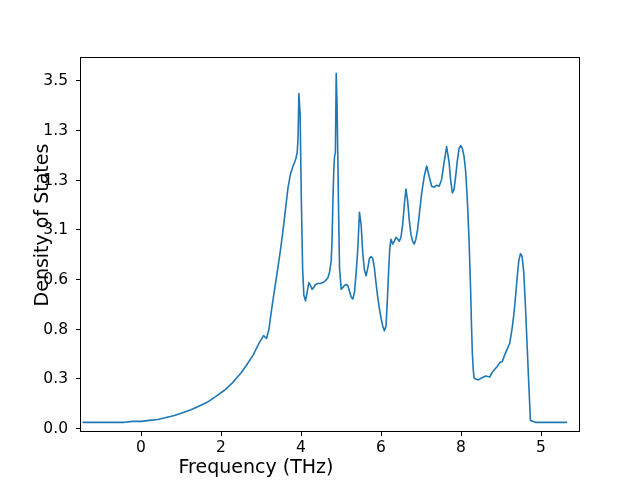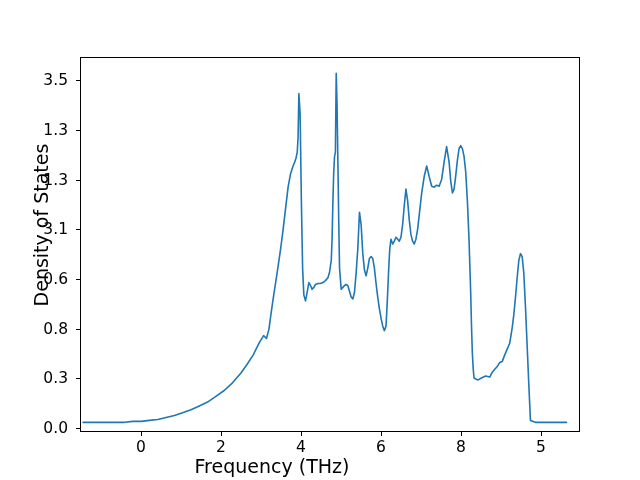--- a/index.html
+++ b/index.html
@@ -66,21 +66,20 @@
     left: 76px;
   }
   #xlabel {
     position: absolute;
     left: 0;
     width: 512px;
     top: 455px;
     text-align: center;
     font-size: 19px;
     color: #000000;
-    margin-left: 16px;
   }
   #ylabel {
     position: absolute;
     left: -147px;
     top: 214px;
     width: 375px;
     text-align: center;
     font-size: 19px;
     color: #000000;
     transform: rotate(-90deg);

